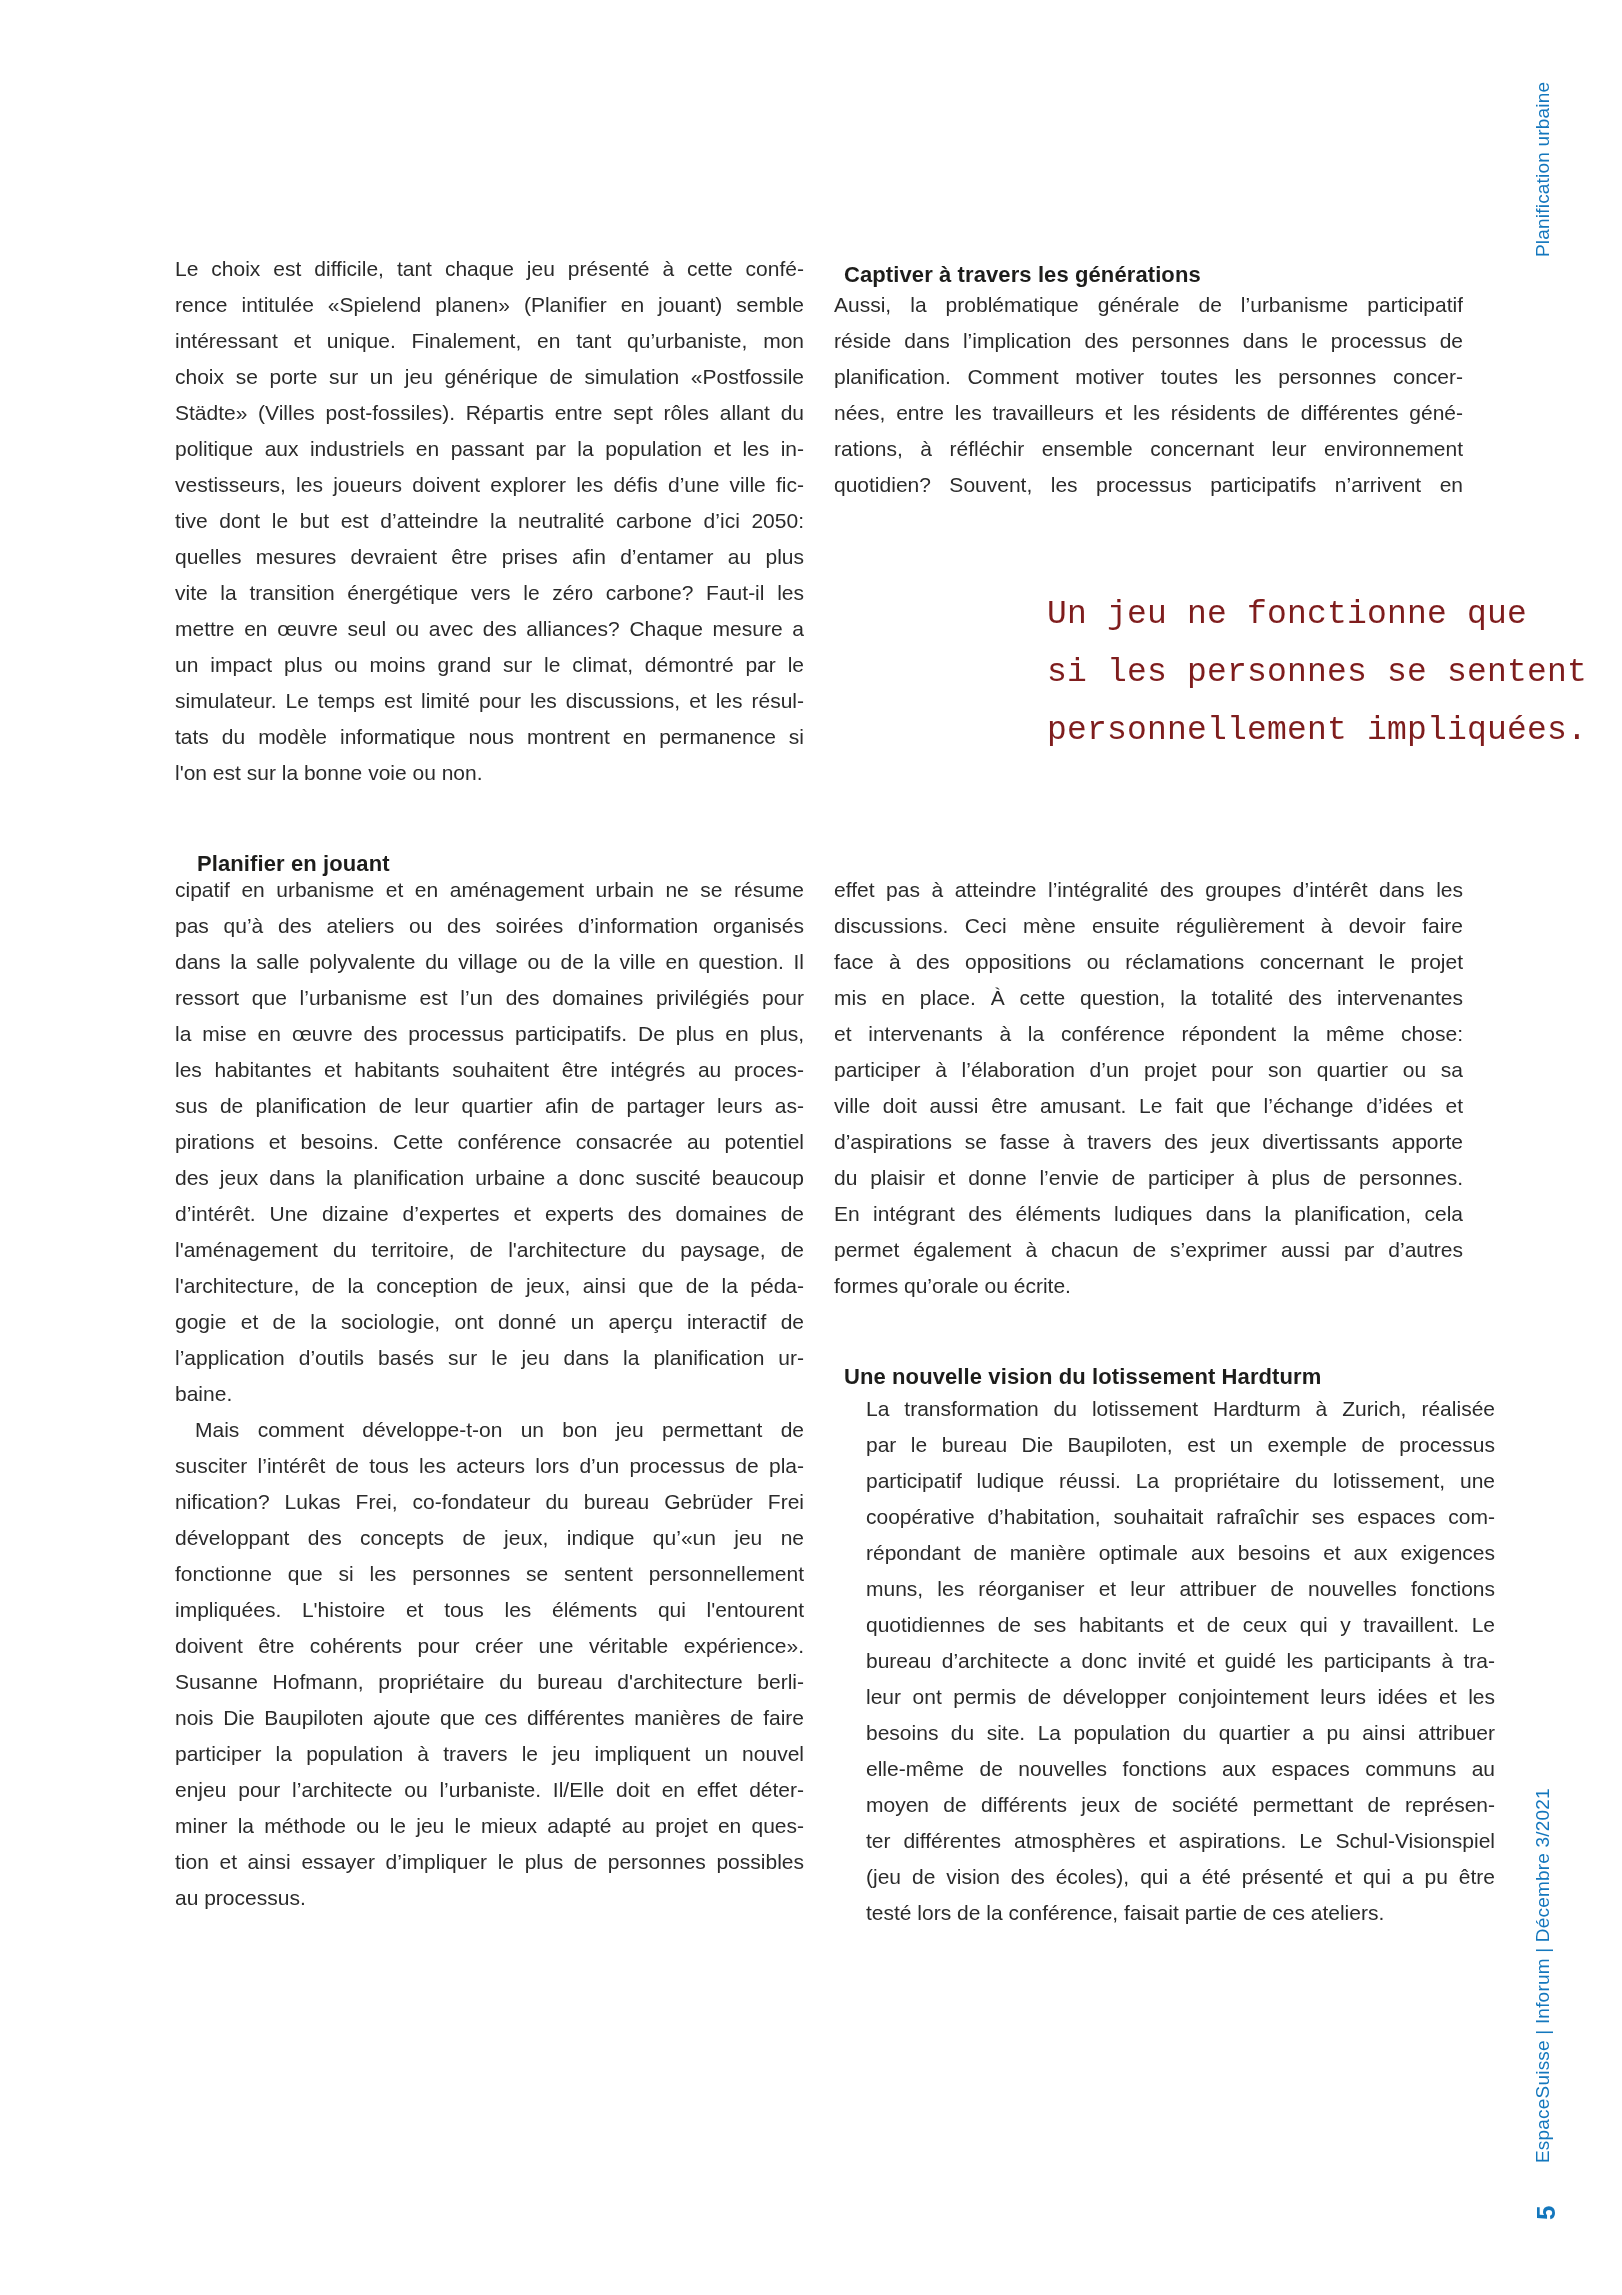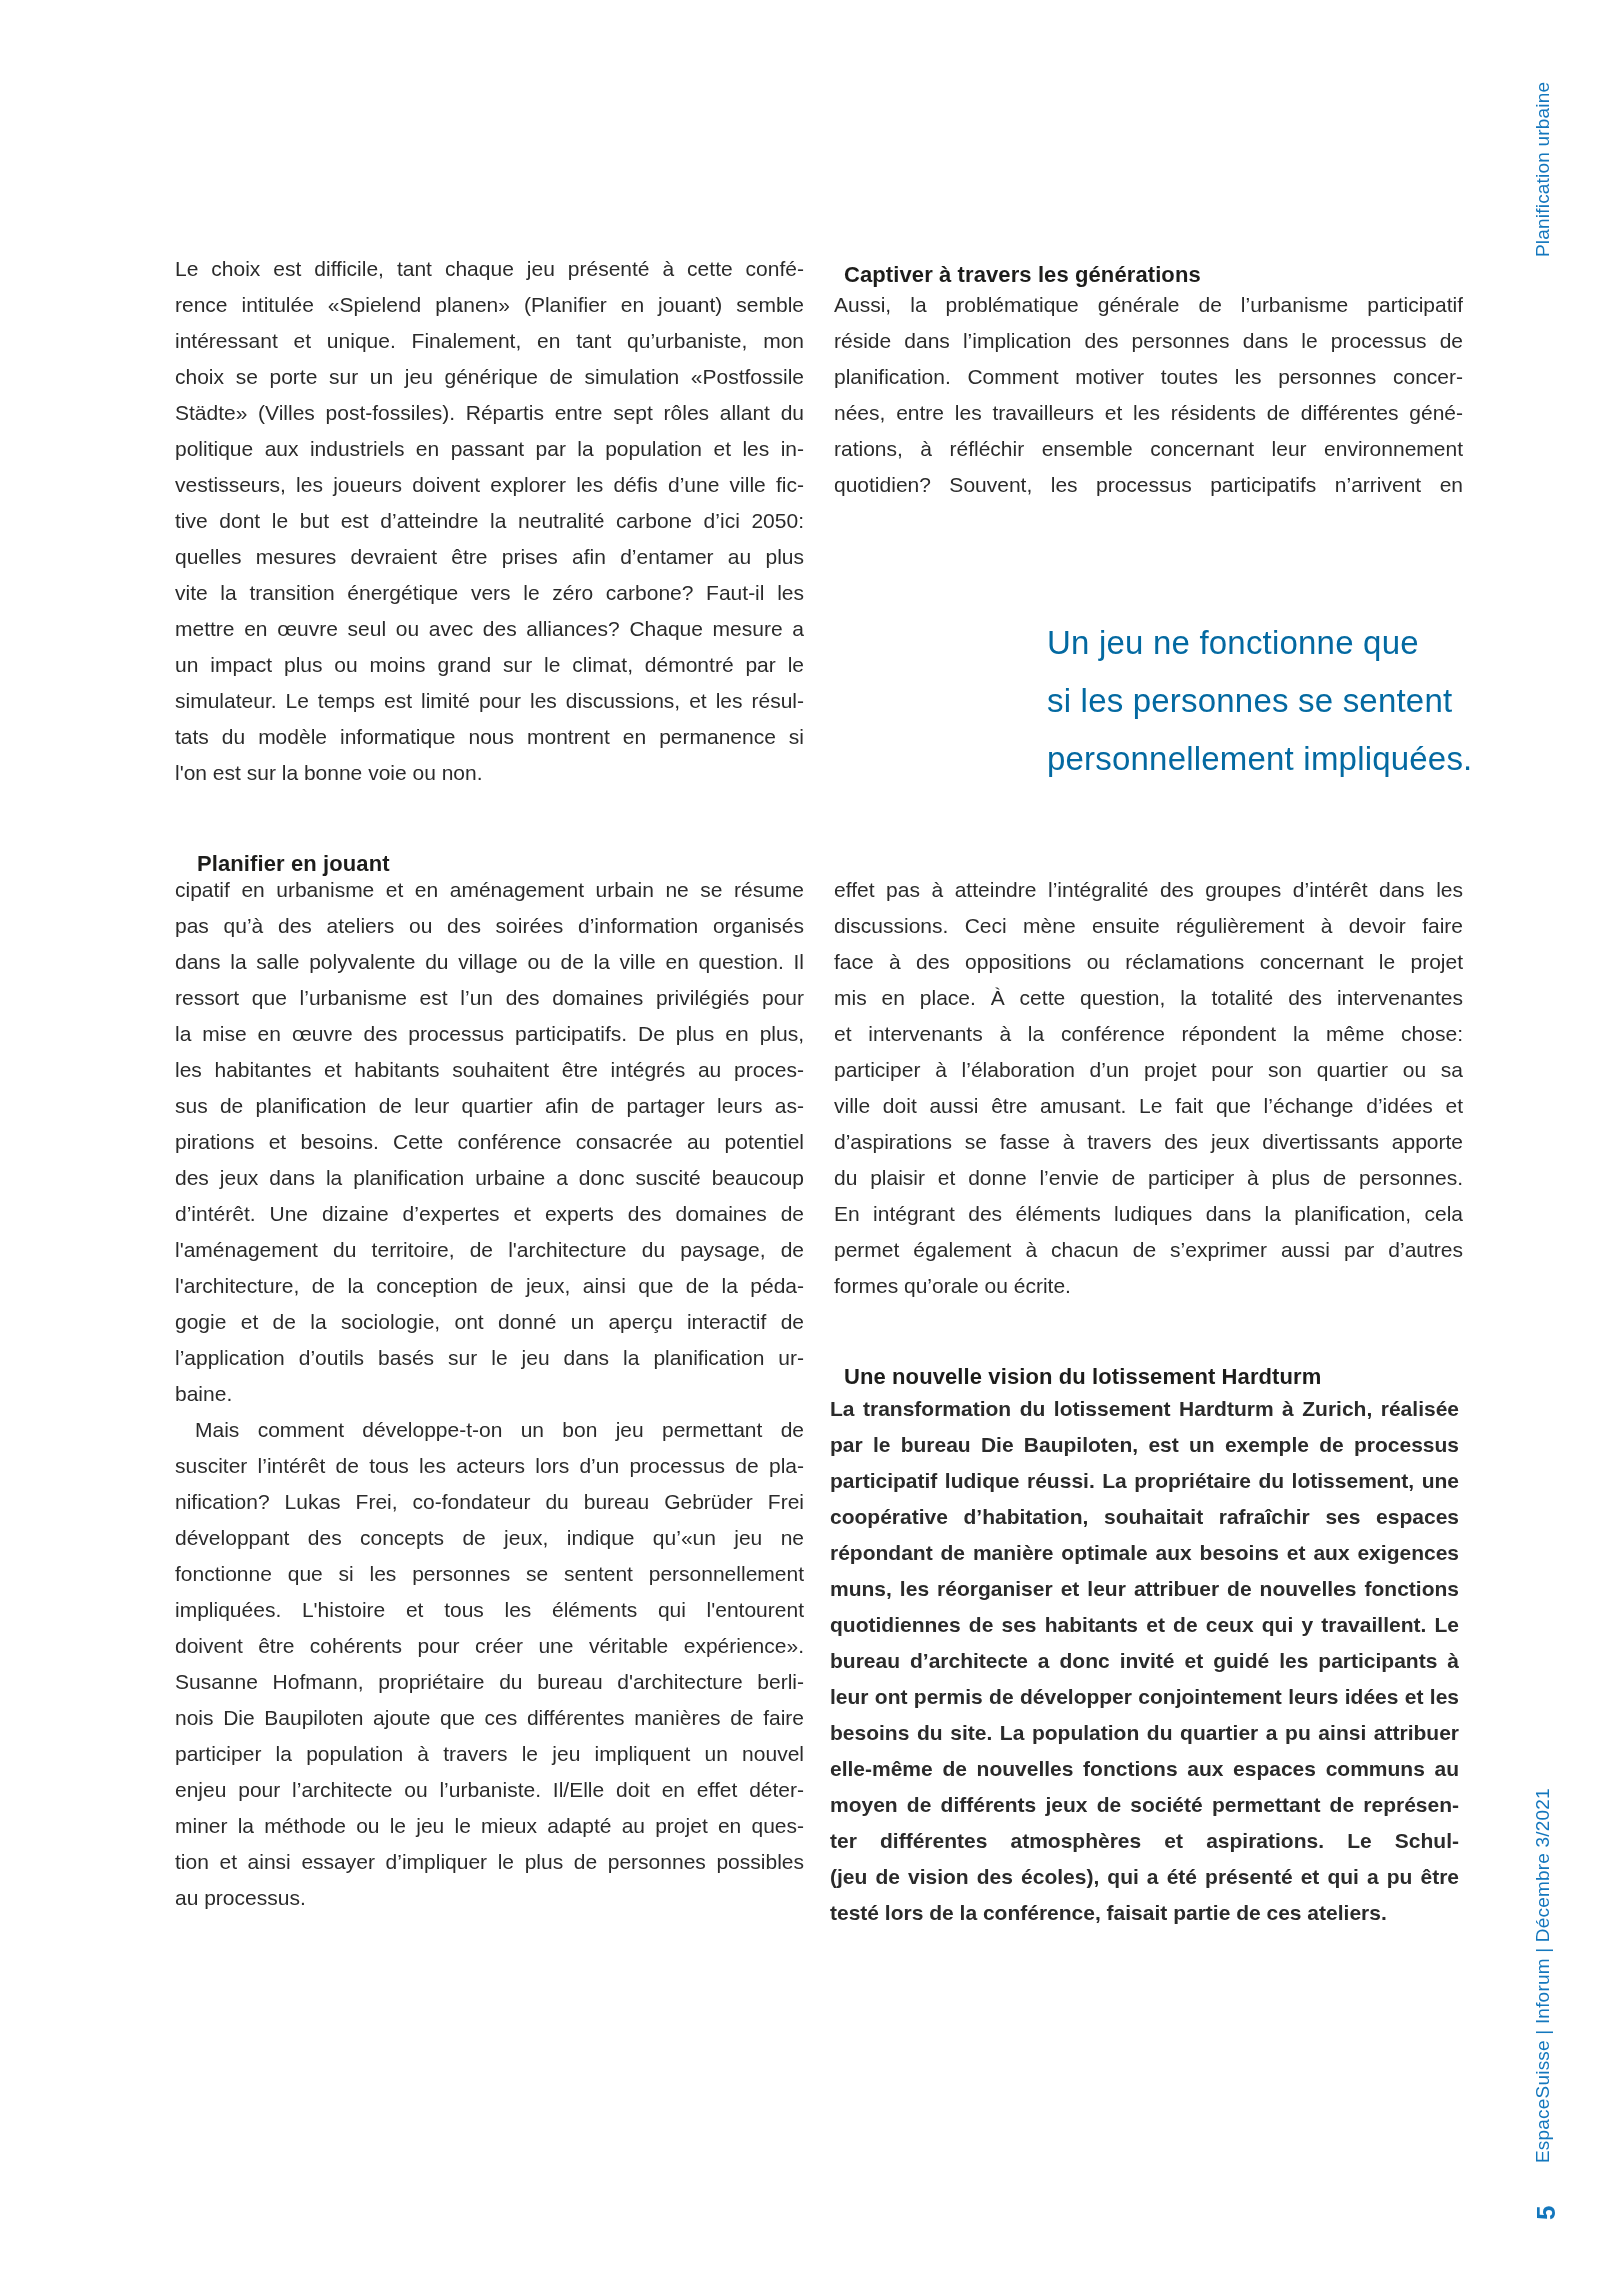--- a/index.html
+++ b/index.html
@@ -122,21 +122,21 @@
 
 <div class="block col para" style="left:834px; top:287px;">
     <div class="line">Aussi, la problématique générale de l’urbanisme participatif</div>
     <div class="line">réside dans l’implication des personnes dans le processus de</div>
     <div class="line">planification. Comment motiver toutes les personnes concer-</div>
     <div class="line">nées, entre les travailleurs et les résidents de différentes géné-</div>
     <div class="line">rations, à réfléchir ensemble concernant leur environnement</div>
     <div class="line">quotidien? Souvent, les processus participatifs n’arrivent en</div>
   </div>
 
-<div class="block pull-quote accent" style="left: 1047px; top: 614px; color: #0369a1;">
+<div class="block pull-quote accent" style="left: 1047px; top: 586px; color: #7f1d1d; font-family: Liberation Mono, monospace;">
     <div>Un jeu ne fonctionne que</div>
     <div>si les personnes se sentent</div>
     <div>personnellement impliquées.</div>
   </div>
 
 <div class="block col para" style="left:834px; top:872px;">
     <div class="line">effet pas à atteindre l’intégralité des groupes d’intérêt dans les</div>
     <div class="line">discussions. Ceci mène ensuite régulièrement à devoir faire</div>
     <div class="line">face à des oppositions ou réclamations concernant le projet</div>
     <div class="line">mis en place. À cette question, la totalité des intervenantes</div>
@@ -145,21 +145,21 @@
     <div class="line">ville doit aussi être amusant. Le fait que l’échange d’idées et</div>
     <div class="line">d’aspirations se fasse à travers des jeux divertissants apporte</div>
     <div class="line">du plaisir et donne l’envie de participer à plus de personnes.</div>
     <div class="line">En intégrant des éléments ludiques dans la planification, cela</div>
     <div class="line">permet également à chacun de s’exprimer aussi par d’autres</div>
     <div class="line ragged">formes qu’orale ou écrite.</div>
   </div>
 
 <h2 class="block heading" style="left:834px; top:1354px;">Une nouvelle vision du lotissement Hardturm</h2>
 
-<div class="block col para" style="left:830px; top:1391px;font-weight:bold;">
+<div class="block col para" style="left:866px; top:1391px;">
     <div class="line">La transformation du lotissement Hardturm à Zurich, réalisée</div>
     <div class="line">par le bureau Die Baupiloten, est un exemple de processus</div>
     <div class="line">participatif ludique réussi. La propriétaire du lotissement, une</div>
     <div class="line">coopérative d’habitation, souhaitait rafraîchir ses espaces com-</div>
     <div class="line">répondant de manière optimale aux besoins et aux exigences</div>
     <div class="line">muns, les réorganiser et leur attribuer de nouvelles fonctions</div>
     <div class="line">quotidiennes de ses habitants et de ceux qui y travaillent. Le</div>
     <div class="line">bureau d’architecte a donc invité et guidé les participants à tra-</div>
     <div class="line">leur ont permis de développer conjointement leurs idées et les</div>
     <div class="line">besoins du site. La population du quartier a pu ainsi attribuer</div>

